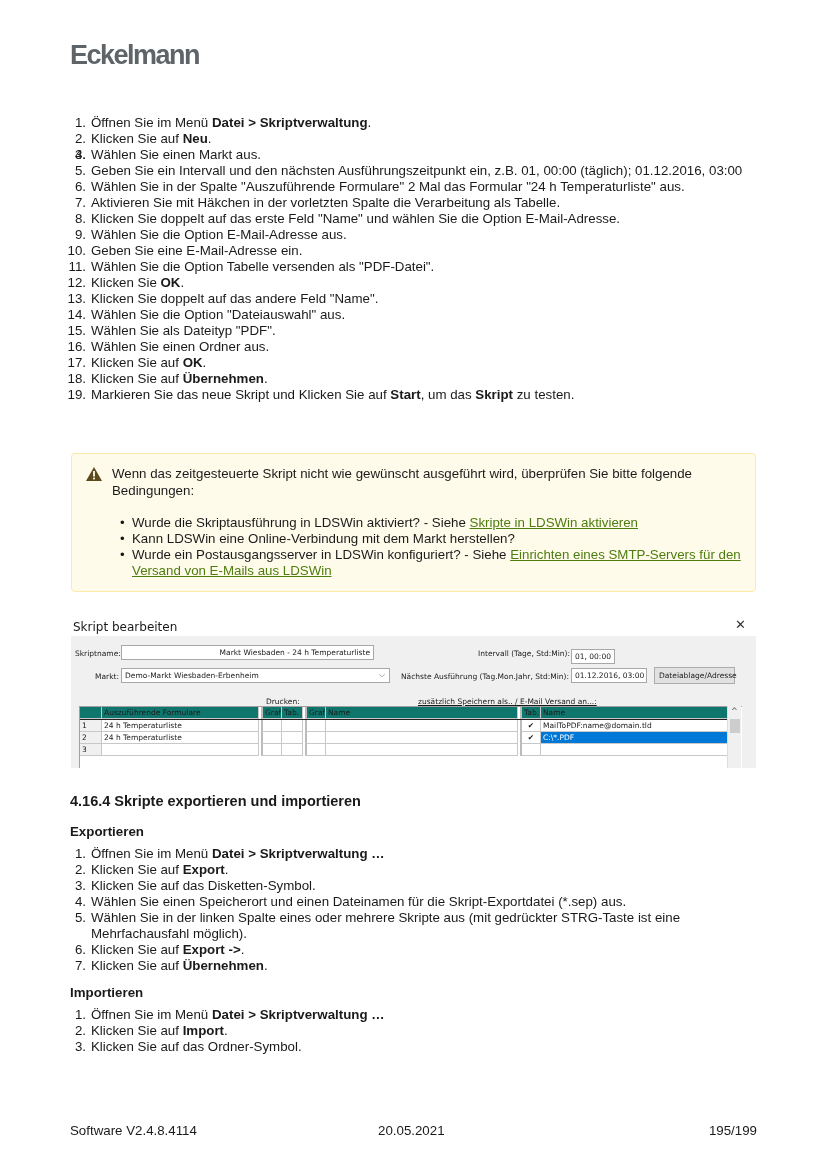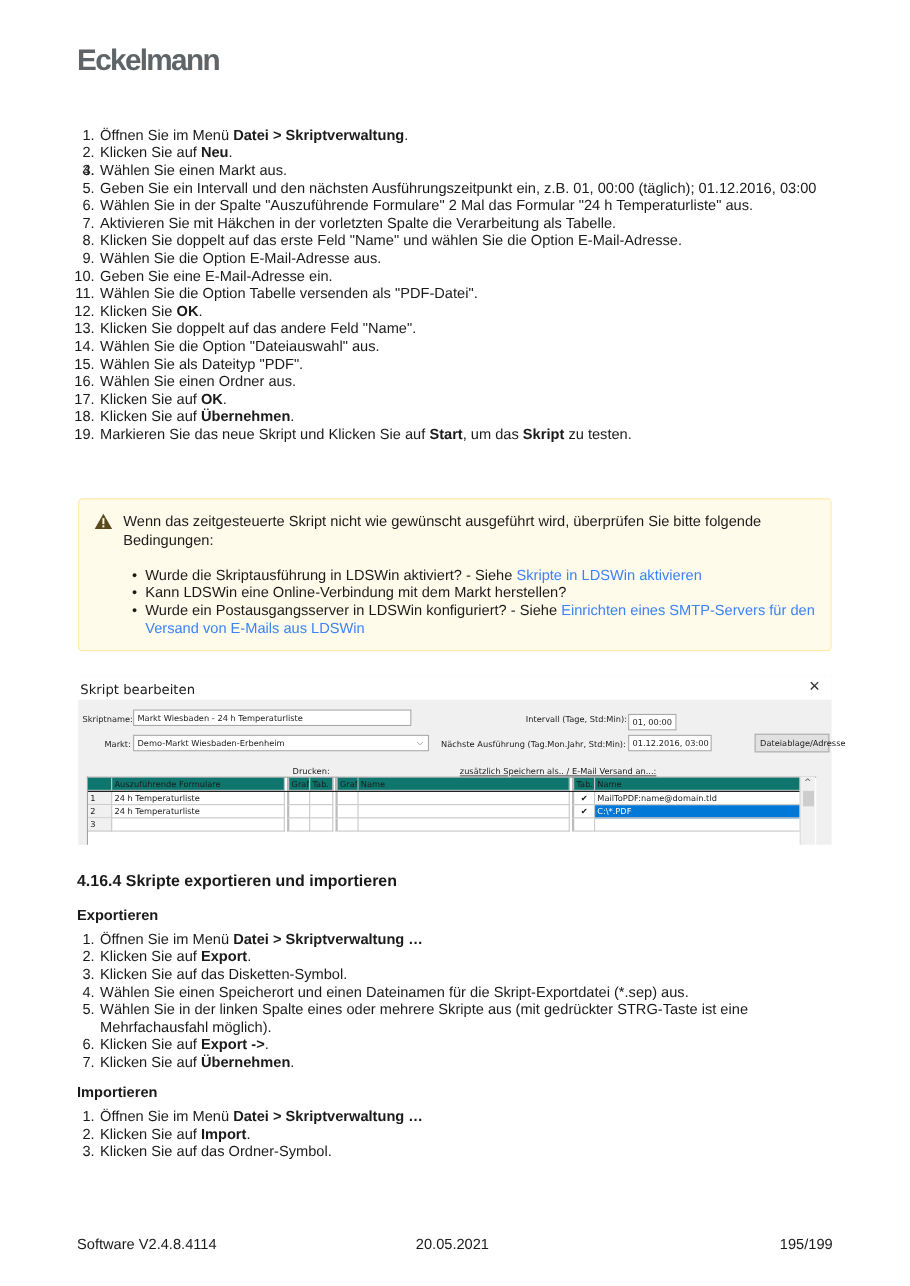--- a/index.html
+++ b/index.html
@@ -10,21 +10,21 @@
   ol.steps li { position: relative; padding-left: 21px; line-height: 16px; }
   ol.steps li .num { position: absolute; left: 0; width: 16px; text-align: right; }
   ol.steps li .num.wide { left: -6px; width: 22px; }
   b { font-weight: bold; }
   .note { position: absolute; left: 71px; top: 453px; width: 685px; height: 139px; background: #fffbeb; border: 1px solid #fde9a8; border-radius: 4px; }
   .note .warn-icon { position: absolute; left: 14px; top: 13px; width: 16px; height: 14px; }
   .note .note-text { position: absolute; left: 40px; top: 11px; width: 630px; line-height: 17px; }
   .note ul { position: absolute; left: 48px; top: 61px; width: 625px; list-style: none; }
   .note ul li { position: relative; padding-left: 12px; line-height: 16px; }
   .note ul li::before { content: "•"; position: absolute; left: 0; top: 0; }
-  .link { color: #3b82f6; }
+  .link { color: #4d7c0f; text-decoration: underline; }
   
   .dlg { position: absolute; left: 71px; top: 614px; width: 685px; height: 154px; background: #f0f0f0; font-family: "DejaVu Sans", sans-serif; font-size: 7.5px; color: #1a1a1a; }
   .dlg .title-bar { position: absolute; left: 0; top: 0; width: 685px; height: 22px; background: #ffffff; }
   .dlg .title { position: absolute; left: 2px; top: 6px; font-size: 12px; }
   .dlg .close { position: absolute; right: 10px; top: 3px; font-size: 13px; color: #333; }
   .dlg .lbl { position: absolute; white-space: nowrap; }
   .dlg .field { position: absolute; background: #fff; border: 1px solid #a8a8a8; height: 15px; padding: 2px 3px; white-space: nowrap; overflow: hidden; }
   .dlg .btn { position: absolute; background: #e1e1e1; border: 1px solid #adadad; height: 17px; padding: 3px 4px; white-space: nowrap; }
   .dlg .dropdown-arrow { position: absolute; right: 4px; top: 1px; color: #666; font-size: 8px; }
   .grid { position: absolute; left: 8px; top: 92px; width: 663px; height: 62px; background: #fff; border-left: 1px solid #a0a0a0; border-top: 1px solid #a0a0a0; }
@@ -80,31 +80,31 @@
     <li><span>Wurde ein Postausgangsserver in LDSWin konfiguriert? - Siehe </span><span class="link">Einrichten eines SMTP-Servers für den Versand von E-Mails aus LDSWin</span></li>
   </ul>
 </div>
 
 <div class="dlg">
   <div class="title-bar">
     <span class="title">Skript bearbeiten</span>
     <span class="close">✕</span>
   </div>
   <span class="lbl" style="left:4px;top:35px;">Skriptname:</span>
-  <div class="field" style="left:50px;top:31px;width:253px;">Markt Wiesbaden - 24 h Temperaturliste</div>
+  <div class="field" style="left:50px;top:31px;width:253px;text-align:right;">Markt Wiesbaden - 24 h Temperaturliste</div>
   <span class="lbl" style="left:24px;top:58px;">Markt:</span>
   <div class="field" style="left:50px;top:54px;width:269px;">
     <span>Demo-Markt Wiesbaden-Erbenheim</span>
     <span class="dropdown-arrow">⌵</span>
   </div>
   <span class="lbl" style="left:407px;top:35px;">Intervall (Tage, Std:Min):</span>
   <div class="field" style="left:500px;top:35px;width:44px;">01, 00:00</div>
   <span class="lbl" style="left:330px;top:58px;">Nächste Ausführung (Tag.Mon.Jahr, Std:Min):</span>
   <div class="field" style="left:500px;top:54px;width:76px;">01.12.2016, 03:00</div>
-  <div class="btn" style="left:583px;top:53px;width:68px;margin-left:32px;">Dateiablage/Adresse</div>
+  <div class="btn" style="left:583px;top:53px;width:81px;">Dateiablage/Adresse</div>
 
   <span class="lbl" style="left:195px;top:83px;">Drucken:</span>
   <span class="lbl" style="left:347px;top:83px;text-decoration:underline;">zusätzlich Speichern als.. / E-Mail Versand an...:</span>
 
   <div class="grid">
 
     <div class="cell hdr" style="left:0;top:0;width:22px;"></div>
     <div class="cell hdr" style="left:22px;top:0;width:157px;">Auszuführende Formulare</div>
     <div class="cell hdr" style="left:181px;top:0;width:21px;border-left:2px solid #bbb;">Graf.</div>
     <div class="cell hdr" style="left:202px;top:0;width:21px;">Tab.</div>

